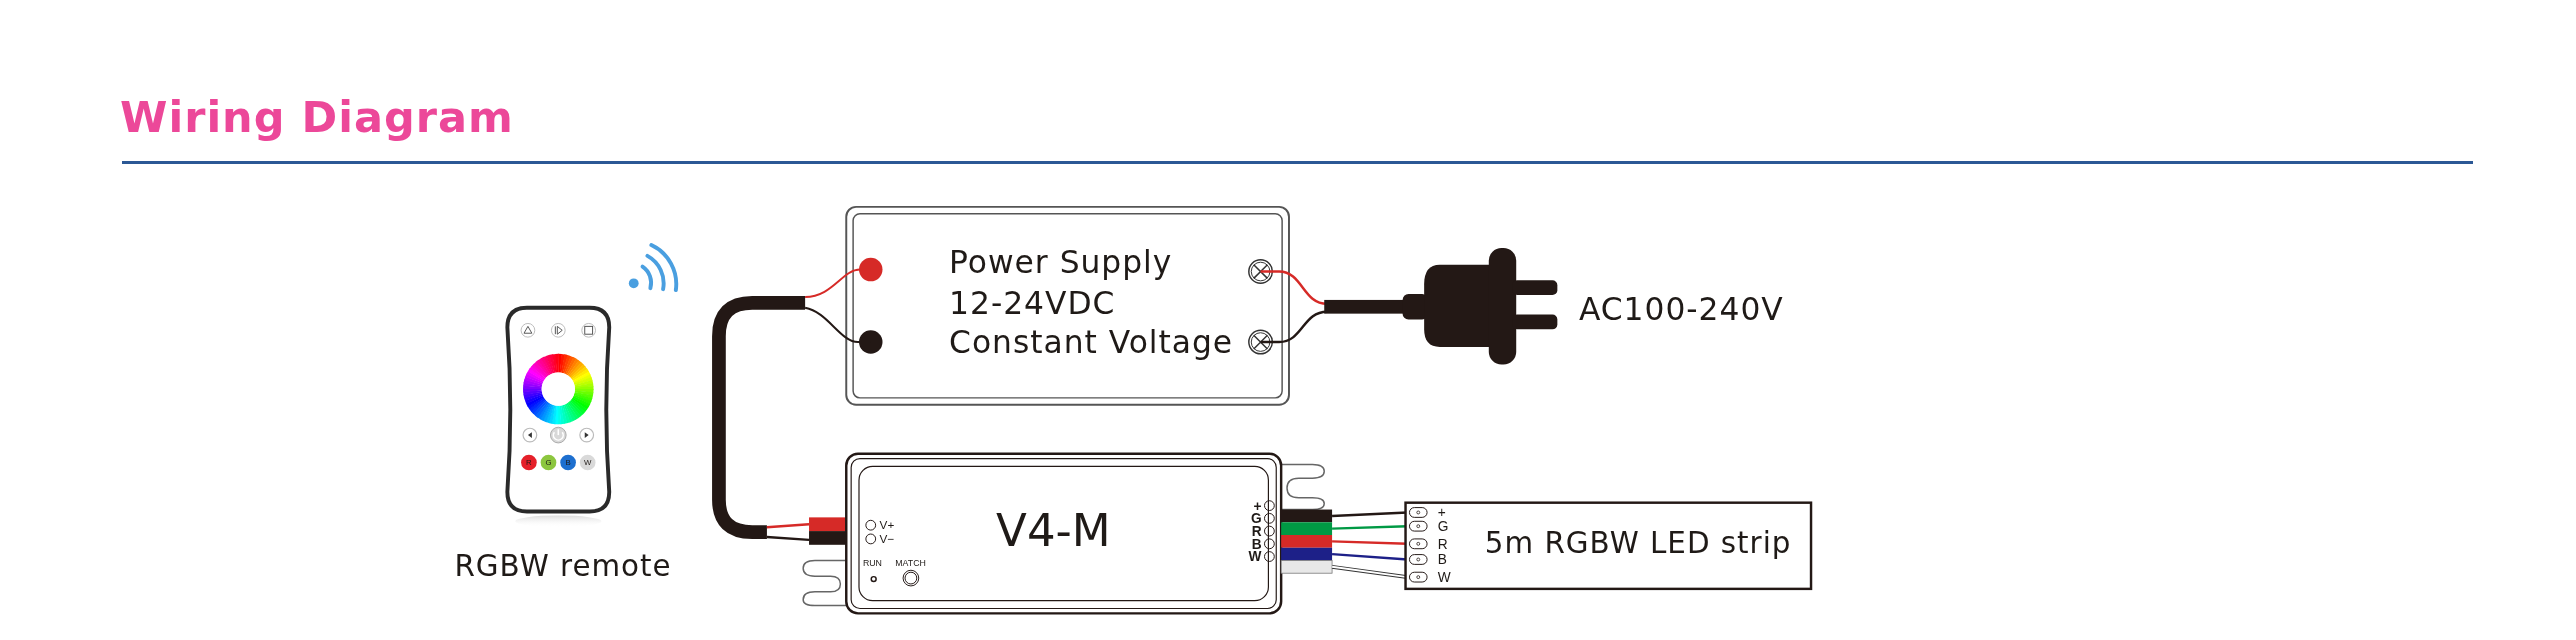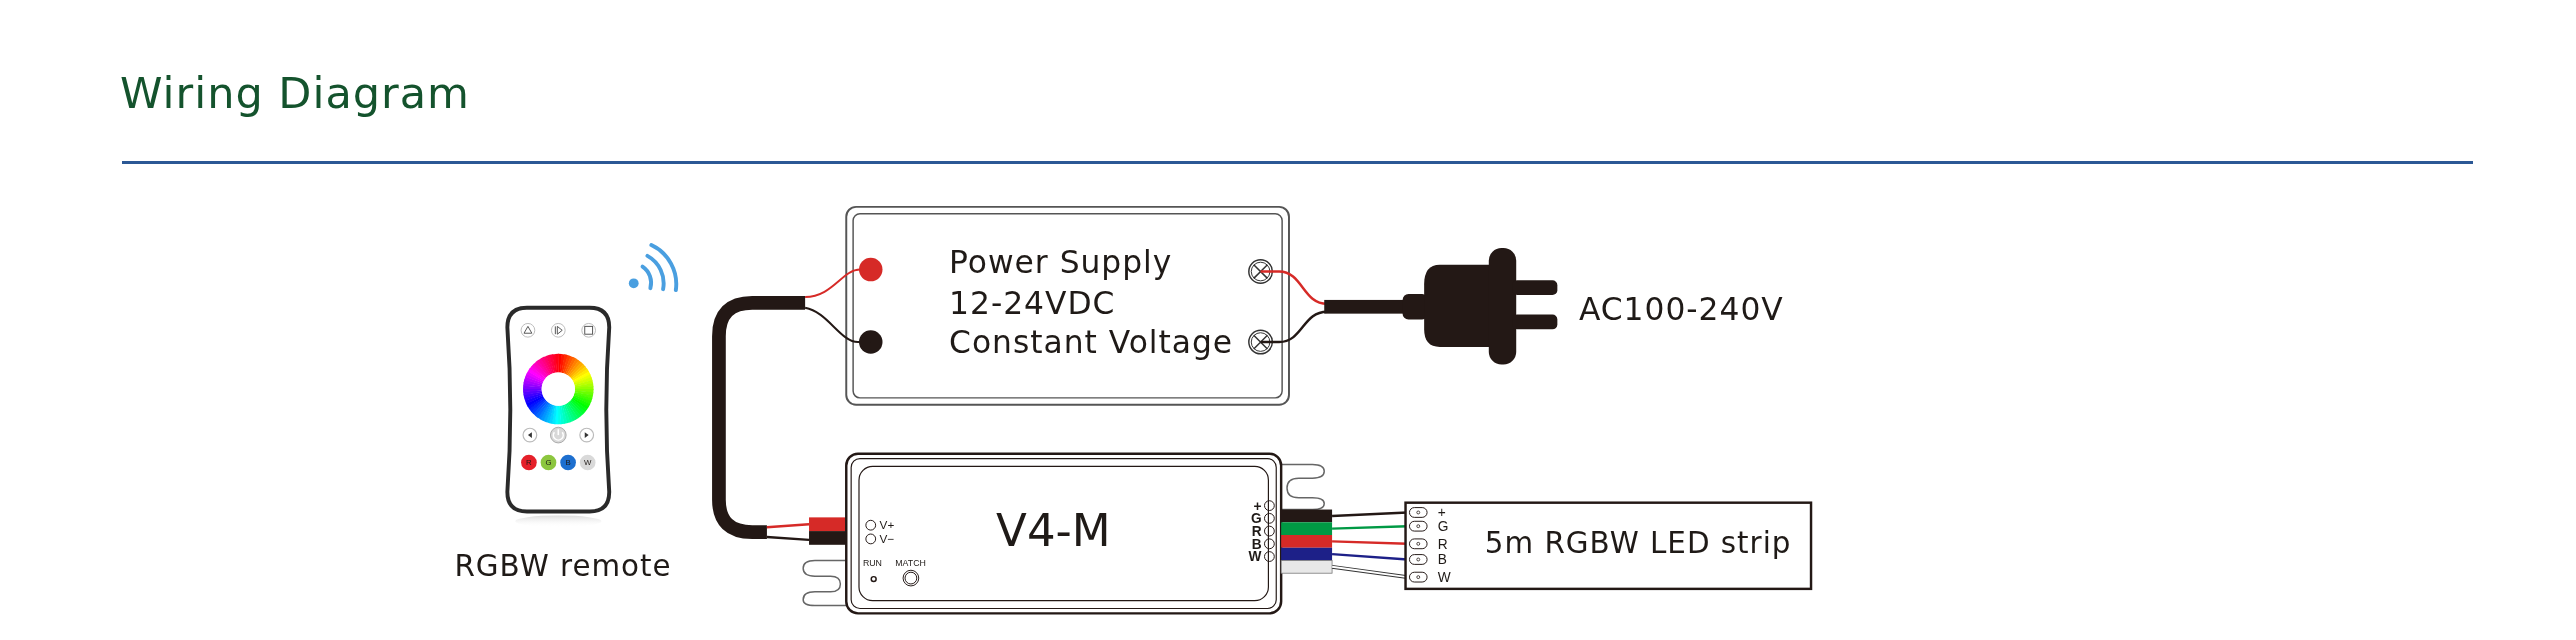--- a/index.html
+++ b/index.html
@@ -1,17 +1,17 @@
 <!DOCTYPE html>
 <html><head>
 <meta charset="utf-8">
 <style>
   html, body { margin: 0; padding: 0; background: #ffffff; }
   body { width: 2576px; height: 641px; position: relative; overflow: hidden; font-family: "DejaVu Sans", sans-serif; }
-  .title { position: absolute; left: 120px; top: 68px; font-size: 43px; color: #14532d; letter-spacing: 1px; font-weight: normal; }
+  .title { position: absolute; left: 120px; top: 92px; font-size: 43px; color: #ec4899; letter-spacing: 1px; font-weight: bold; }
   .rule { position: absolute; left: 122px; top: 161px; width: 2351px; height: 2.9px; background: #2b5895; }
   svg#diagram { position: absolute; left: 0; top: 0; }
   .lbl { font-family: "DejaVu Sans", sans-serif; fill: #1f1a17; }
   .small { font-family: "Liberation Sans", sans-serif; fill: #1f1a17; }
 </style>
 </head>
 <body>
 
 <div class="title">Wiring Diagram</div>
 <div class="rule"></div>

